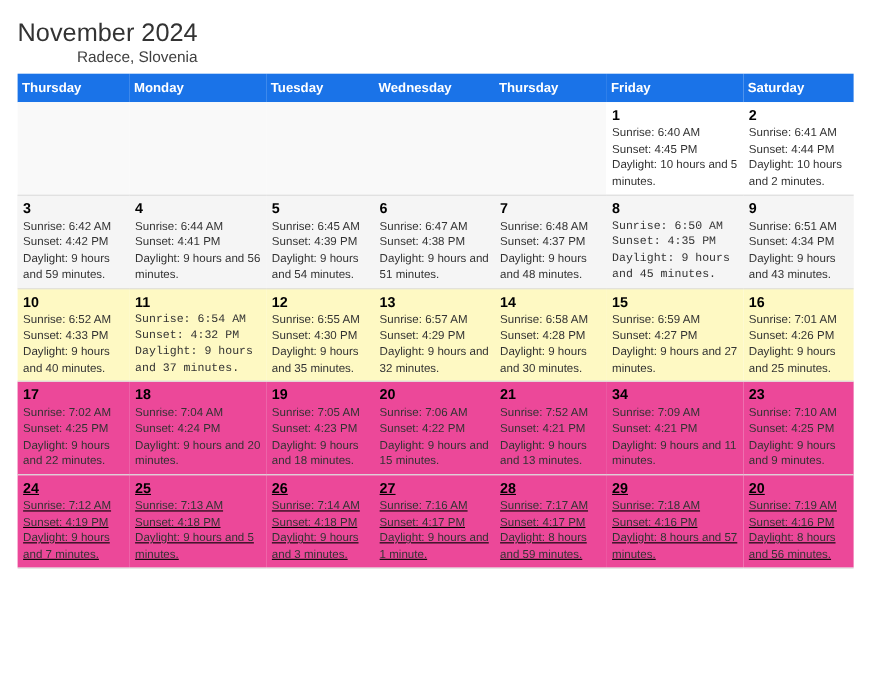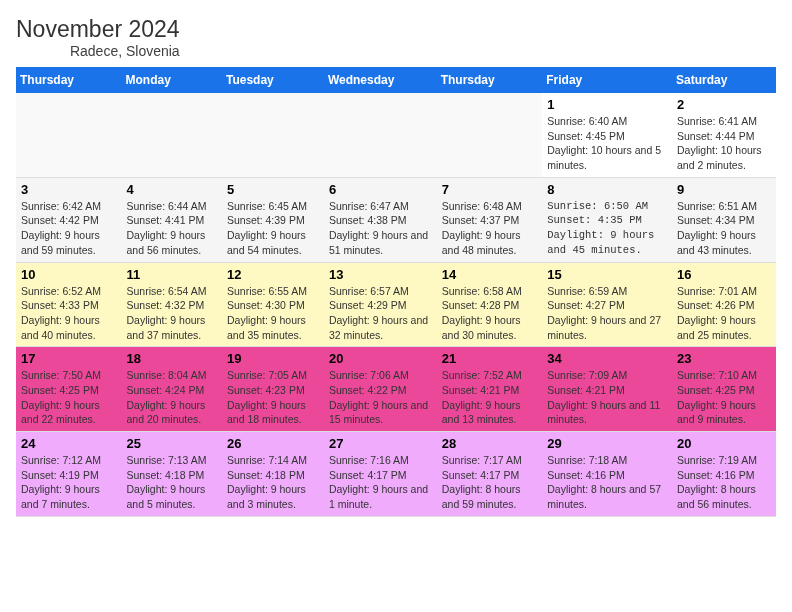--- a/index.html
+++ b/index.html
@@ -71,21 +71,21 @@
     .day-info {
       color: #333;
       font-size: 10.5px;
       line-height: 1.4;
     }
     
     .week-row-1 td { background: #fff; }
     .week-row-2 td { background: #f5f5f5; }
     .week-row-3 td { background: #fef9c3; }
     .week-row-4 td { background: #ec4899; }
-    .week-row-5 td { background: #f0abfc; }
+    .week-row-5 td { background: #ec4899; text-decoration: underline; }
   </style>
 </head>
 <body>
 
 <div class="header">
   <div class="title-block">
     <div class="month-title">November 2024</div>
     <div class="location">Radece, Slovenia</div>
   </div>
 </div>
@@ -168,21 +168,21 @@
       </tr>
       <tr class="week-row-3">
         <td>
           <span class="day-num">10</span>
           <div class="day-info" style="white-space: pre-line;">Sunrise: 6:52 AM
 Sunset: 4:33 PM
 Daylight: 9 hours and 40 minutes.</div>
         </td>
         <td>
           <span class="day-num">11</span>
-          <div class="day-info" style="white-space: pre-line;">Sunrise: 6:54 AM
+          <div class="day-info" style="white-space: pre-line; font-family: Liberation Mono, monospace;">Sunrise: 6:54 AM
 Sunset: 4:32 PM
 Daylight: 9 hours and 37 minutes.</div>
         </td>
         <td>
           <span class="day-num">12</span>
           <div class="day-info" style="white-space: pre-line;">Sunrise: 6:55 AM
 Sunset: 4:30 PM
 Daylight: 9 hours and 35 minutes.</div>
         </td>
         <td>
@@ -206,27 +206,27 @@
         <td>
           <span class="day-num">16</span>
           <div class="day-info" style="white-space: pre-line;">Sunrise: 7:01 AM
 Sunset: 4:26 PM
 Daylight: 9 hours and 25 minutes.</div>
         </td>
       </tr>
       <tr class="week-row-4">
         <td>
           <span class="day-num">17</span>
-          <div class="day-info" style="white-space: pre-line;">Sunrise: 7:50 AM
+          <div class="day-info" style="white-space: pre-line;">Sunrise: 7:02 AM
 Sunset: 4:25 PM
 Daylight: 9 hours and 22 minutes.</div>
         </td>
         <td>
           <span class="day-num">18</span>
-          <div class="day-info" style="white-space: pre-line;">Sunrise: 8:04 AM
+          <div class="day-info" style="white-space: pre-line;">Sunrise: 7:04 AM
 Sunset: 4:24 PM
 Daylight: 9 hours and 20 minutes.</div>
         </td>
         <td>
           <span class="day-num">19</span>
           <div class="day-info" style="white-space: pre-line;">Sunrise: 7:05 AM
 Sunset: 4:23 PM
 Daylight: 9 hours and 18 minutes.</div>
         </td>
         <td>

